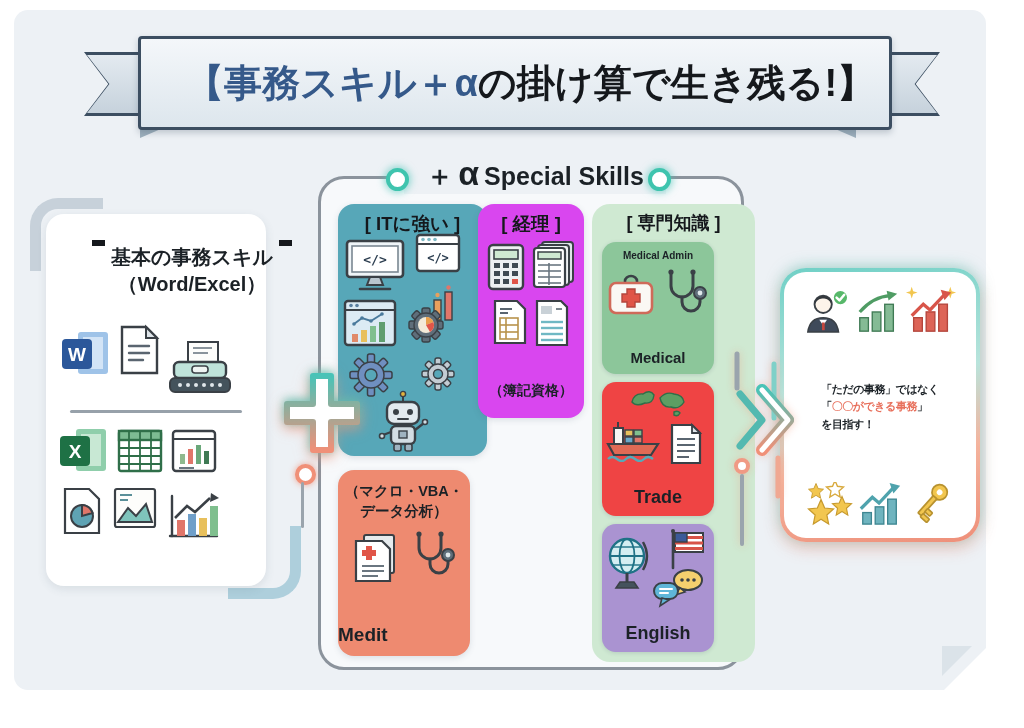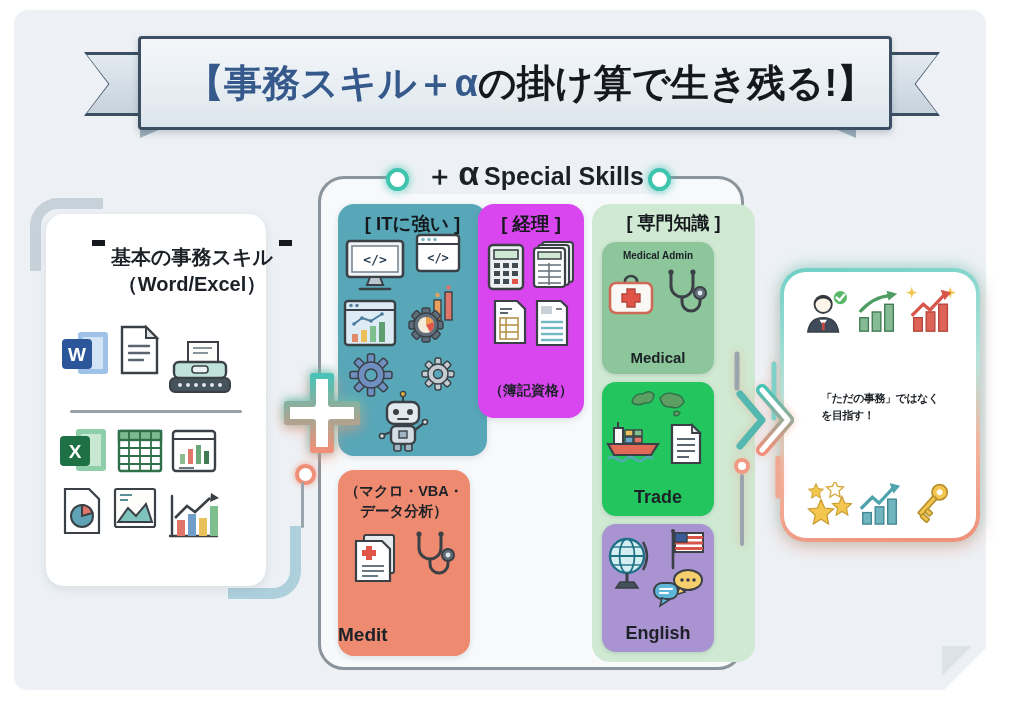--- a/index.html
+++ b/index.html
@@ -54,21 +54,21 @@
   .ring{width:15px;height:15px;border:4.5px solid #3fc4ae;background:#fff;border-radius:50%;
     box-shadow:0 0 7px 2px rgba(73,195,183,.55);z-index:4;}
   .colbox{position:absolute;border-radius:16px;box-shadow:0 2px 6px rgba(60,80,100,.15);}
   .col-header{position:absolute;left:0;right:0;top:7px;text-align:center;font-size:18.5px;font-weight:800;color:#15181c;}
   .it-box{left:338px;top:204px;width:149px;height:252px;background:#57a7b8;}
   .acc-box{left:478px;top:204px;width:106px;height:214px;background:#d946ef;}
   .acc-note{position:absolute;left:0;right:0;top:178px;text-align:center;font-size:14px;font-weight:800;}
   .expert-box{left:592px;top:204px;width:132px;height:458px;background:#cfe9d2;border-radius:18px;padding-left:31px;}
   .subbox{position:absolute;left:10px;width:112px;border-radius:14px;box-shadow:0 1px 4px rgba(60,80,100,.18);}
   .medical-box{top:38px;height:132px;background:#8cc69a;}
-  .trade-box{top:178px;height:134px;background:#22c55e;}
+  .trade-box{top:178px;height:134px;background:#ef4444;}
   .english-box{top:320px;height:128px;background:#aa93d1;}
   .sub-title{position:absolute;left:0;right:0;top:8px;text-align:center;font-size:10px;font-weight:800;}
   .sub-label{position:absolute;left:0;right:0;bottom:8px;text-align:center;font-size:18px;font-weight:800;}
   .macro-box{left:338px;top:470px;width:132px;height:186px;background:#ee8a70;}
   .macro-note{position:absolute;left:0;right:0;top:12px;text-align:center;font-size:14.5px;font-weight:800;line-height:1.35;}
   .macro-label{position:absolute;left:0;right:0;bottom:10px;text-align:left;font-size:19px;font-weight:800;}
   
   .plus-svg{left:277px;top:366px;filter:drop-shadow(0 -2px 5px rgba(73,195,183,.75)) drop-shadow(0 4px 6px rgba(240,144,120,.65));z-index:5;}
   .pin-ring{left:295px;top:464px;width:13px;height:13px;border:4px solid #f09078;background:#fff;border-radius:50%;
     box-shadow:0 0 6px rgba(240,144,120,.8);}
@@ -554,20 +554,21 @@
           <rect x="10" y="34" width="9" height="14" fill="#dd6457"></rect>
           <rect x="23" y="28" width="9" height="20" fill="#dd6457"></rect>
           <rect x="36" y="20" width="9" height="28" fill="#dd6457"></rect>
         </g>
         <path d="M8 32 L20 20 L27 26 L42 10" fill="none" stroke="#d8554a" stroke-width="3.4"></path>
         <polygon points="38,5 49,8 42,16" fill="#d8554a"></polygon>
       </svg>
     </div>
     <div class="goal-text">
       <div>「ただの事務」ではなく</div>
+      <div><span>「</span><span class="goal-red">〇〇ができる事務</span><span>」</span></div>
       <div>を目指す！</div>
     </div>
     <div class="goal-icons">
       <svg width="46" height="44" viewBox="0 0 46 44">
         <polygon transform="translate(9 9) scale(0.75)" points="0,-10 2.9,-3.2 10,-2.4 4.7,2.4 6.1,9.6 0,5.8 -6.1,9.6 -4.7,2.4 -10,-2.4 -2.9,-3.2" fill="#f2c64f" stroke="#c79a2e" stroke-width="1.2"></polygon>
         <polygon transform="translate(28 7) scale(0.85)" points="0,-10 2.9,-3.2 10,-2.4 4.7,2.4 6.1,9.6 0,5.8 -6.1,9.6 -4.7,2.4 -10,-2.4 -2.9,-3.2" fill="none" stroke="#d8a93c" stroke-width="1.6"></polygon>
         <polygon transform="translate(14 30) scale(1.25)" points="0,-10 2.9,-3.2 10,-2.4 4.7,2.4 6.1,9.6 0,5.8 -6.1,9.6 -4.7,2.4 -10,-2.4 -2.9,-3.2" fill="#f2c64f" stroke="#c79a2e" stroke-width="1"></polygon>
         <polygon transform="translate(35 24) scale(0.95)" points="0,-10 2.9,-3.2 10,-2.4 4.7,2.4 6.1,9.6 0,5.8 -6.1,9.6 -4.7,2.4 -10,-2.4 -2.9,-3.2" fill="#f2c64f" stroke="#c79a2e" stroke-width="1.2"></polygon>
       </svg>
       <svg width="50" height="46" viewBox="0 0 52 48">

